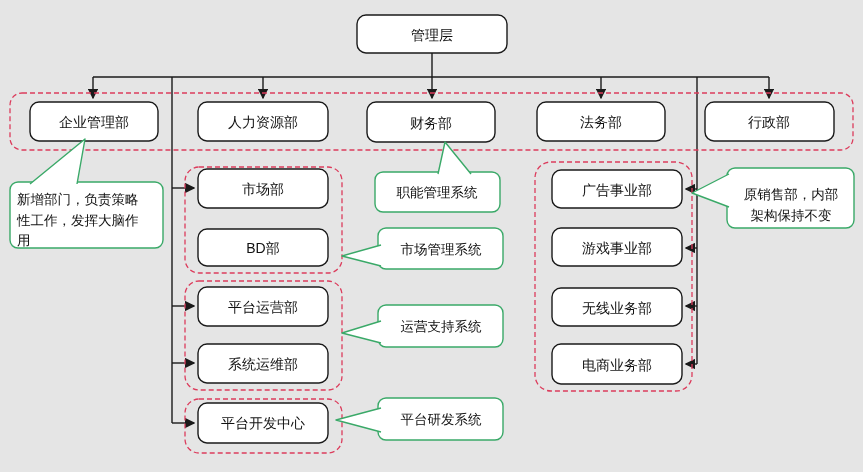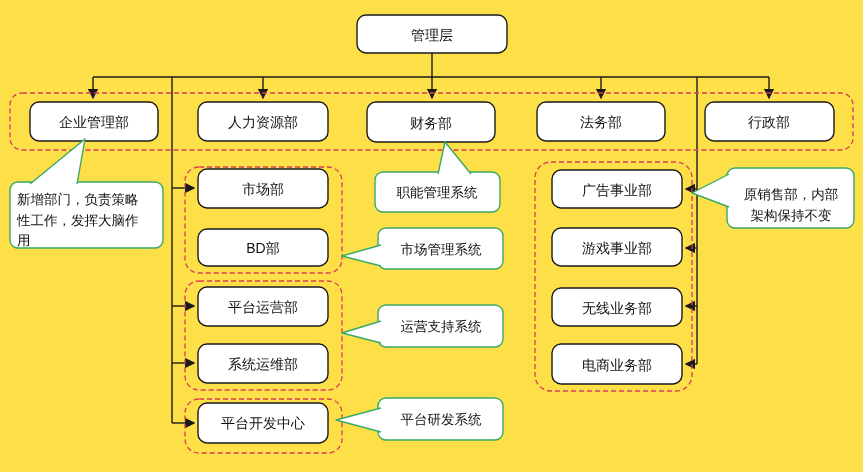--- a/index.html
+++ b/index.html
@@ -1,17 +1,17 @@
 <!DOCTYPE html>
 <html><head>
 <meta charset="utf-8">
 <style>
   html,body{margin:0;padding:0;background:#ffffff;}
   body{font-family:"Liberation Sans",sans-serif;}
-  #canvas{position:relative;width:863px;height:472px;background:#fde047;overflow:hidden;}
+  #canvas{position:relative;width:863px;height:472px;background:#e5e5e5;overflow:hidden;}
   svg text{font-family:"Liberation Sans",sans-serif;fill:#111111;}
   svg .node-label{font-size:14px;text-anchor:middle;}
   svg .callout-label{font-size:13.5px;text-anchor:middle;}
   svg .callout-left-line{font-size:13.5px;text-anchor:start;}
 </style>
 </head>
 <body>
 
 <div id="canvas">
 <svg width="863" height="472" viewBox="0 0 863 472" xmlns="http://www.w3.org/2000/svg">

